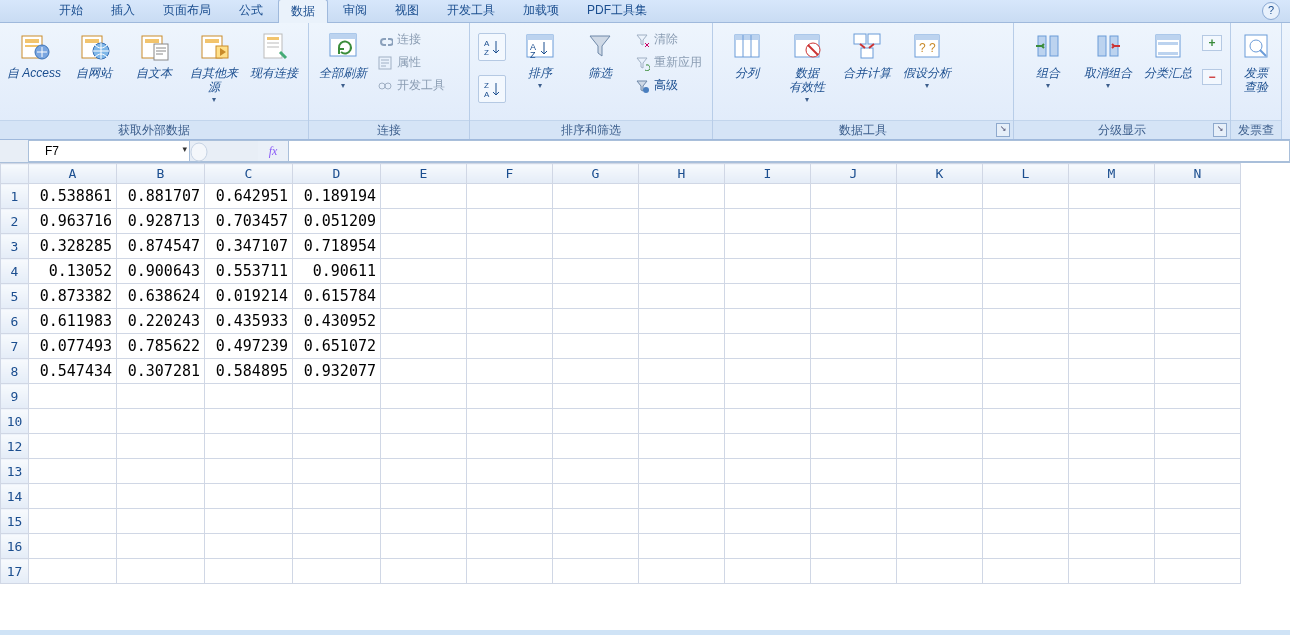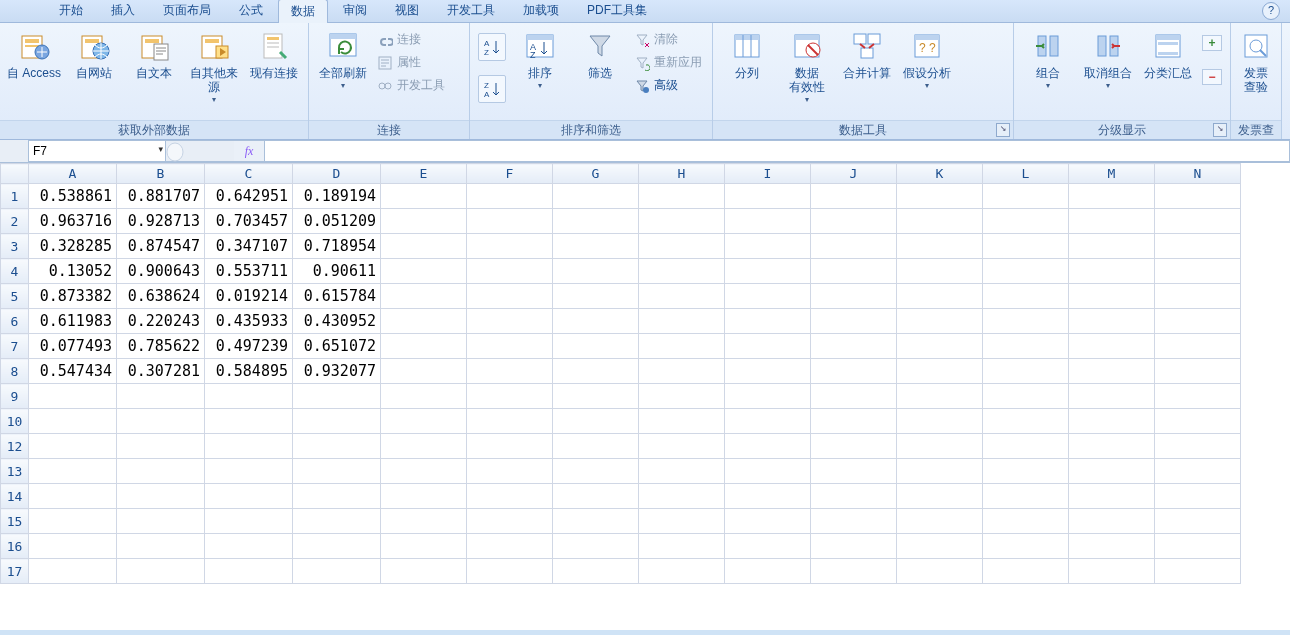--- a/index.html
+++ b/index.html
@@ -112,20 +112,21 @@
     height: 32px;
     margin-bottom: 4px;
     display: flex;
     align-items: center;
     justify-content: center;
   }
   .big-btn .lbl {
     font-size: 12px;
     line-height: 14px;
     white-space: pre-line;
+    font-style: italic;
   }
   .drop-caret {
     font-size: 8px;
     color: #3c5e8c;
     margin-top: 1px;
   }
   .small-list {
     display: flex;
     flex-direction: column;
     gap: 6px;
@@ -173,21 +174,21 @@
     background: #e8eef6;
     border-bottom: 1px solid #a9bfda;
   }
   .name-box {
     width: 128px;
     background: #fff;
     border: 1px solid #a9bfda;
     margin: 0 0 0 28px;
     display: flex;
     align-items: center;
-    padding: 0 4px;
+    padding: 0 16px;
     font-family: Tahoma, sans-serif;
     font-size: 12px;
     position: relative;
   }
   .name-box .dd {
     position: absolute;
     right: 2px;
     top: 3px;
     font-size: 9px;
     color: #333;

